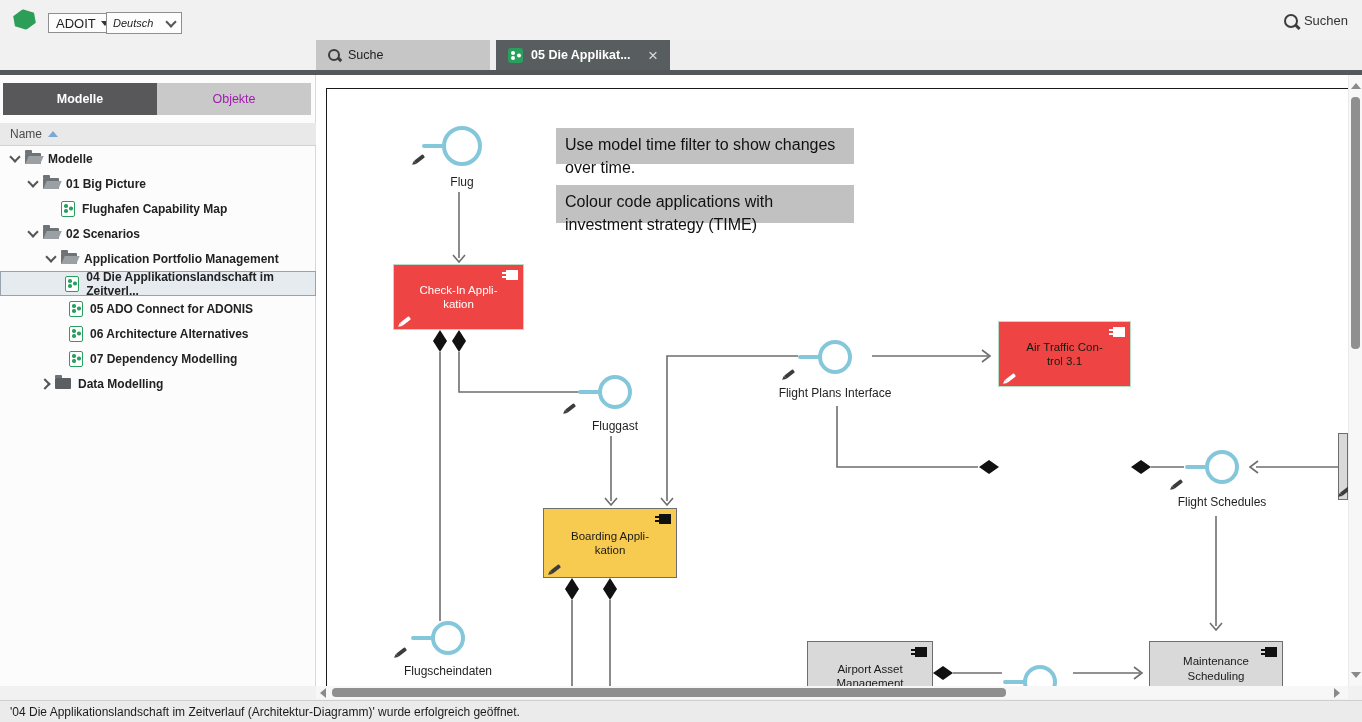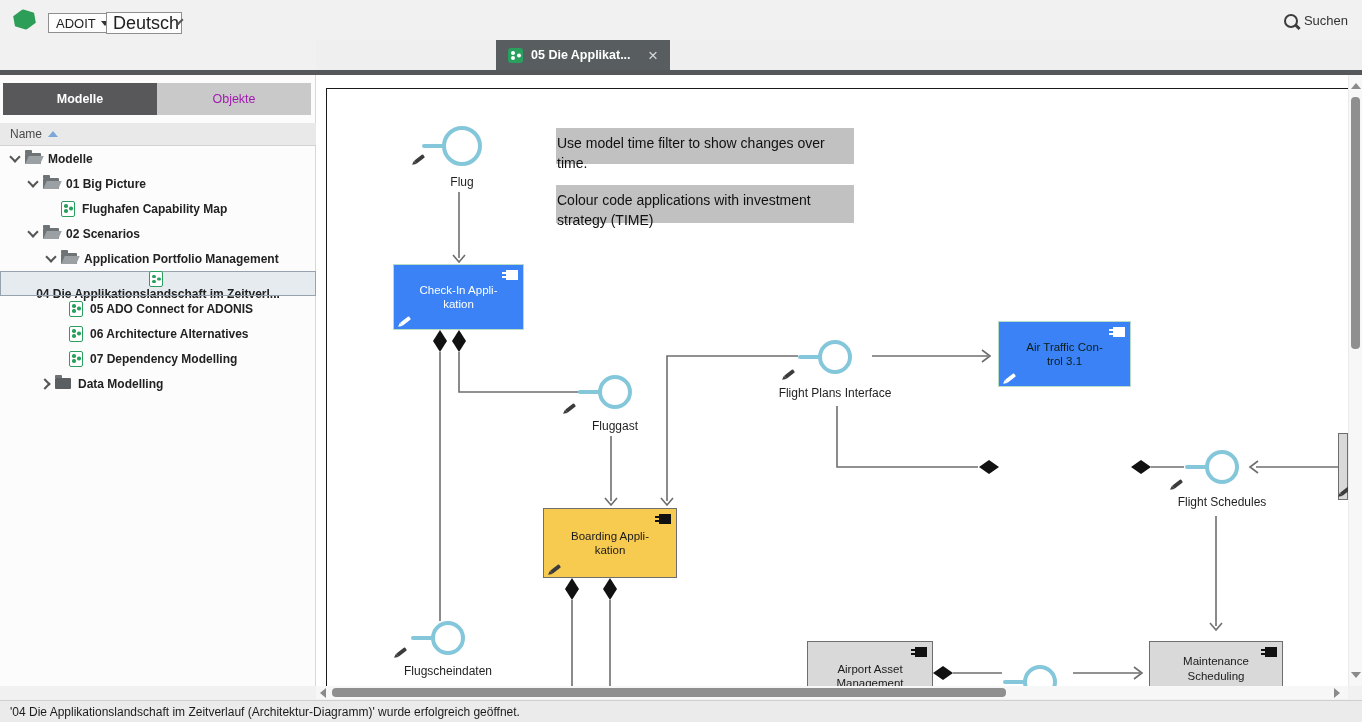--- a/index.html
+++ b/index.html
@@ -8,21 +8,21 @@
   .abs{position:absolute;}
 
   
   .topbar{left:0;top:0;width:1362px;height:40px;background:#f1f1f1;}
   .hexlogo{left:13px;top:9px;width:23px;height:21px;background:#2d9e57;
            clip-path:polygon(50% 0,96% 26%,96% 74%,50% 100%,4% 74%,4% 26%);transform:rotate(-10deg);}
   .adoit-btn{left:48px;top:13px;height:18px;padding:0 7px;border:1px solid #8f8f8f;background:#fdfdfd;
              display:flex;align-items:center;gap:5px;font-size:13px;color:#222;}
   .caret-down{width:0;height:0;border-left:4px solid transparent;border-right:4px solid transparent;border-top:5px solid #333;}
   .lang-sel{left:106px;top:12px;height:20px;width:62px;padding:0 6px;border:1px solid #8f8f8f;background:#fdfdfd;
-            display:flex;align-items:center;justify-content:space-between;font-size:18px;}
+            display:flex;align-items:center;justify-content:space-between;font-size:11px;font-style:italic;}
   .chev{display:inline-block;width:6px;height:6px;border-right:2px solid #555;border-bottom:2px solid #555;}
   .chev.down{transform:rotate(45deg);margin-top:-3px;}
   .chev.right{transform:rotate(-45deg);}
   .chev.left{border-right:none;border-top:none;border-left:2px solid #555;border-bottom:2px solid #555;transform:rotate(45deg);}
   .top-search{right:14px;top:13px;display:flex;align-items:center;gap:6px;font-size:13px;color:#333;position:absolute;}
   .mag{width:10px;height:10px;border:2px solid #3c3c3c;border-radius:50%;position:relative;display:inline-block;}
   .mag::after{content:"";position:absolute;width:2.5px;height:6px;background:#3c3c3c;left:10px;top:8px;transform:rotate(-45deg);}
   .mag.small{width:8px;height:8px;}
   .mag.small::after{left:8px;top:6px;height:5px;}
 
@@ -46,39 +46,39 @@
   .sidebar{left:0;top:75px;width:316px;height:611px;background:#fcfcfc;border-right:1px solid #d8d8d8;box-sizing:border-box;}
   .side-tabs{position:absolute;left:3px;top:8px;width:308px;height:32px;display:flex;}
   .side-tab{flex:1;display:flex;align-items:center;justify-content:center;font-size:12.5px;}
   .side-tab.on{background:#58585a;color:#fff;font-weight:bold;}
   .side-tab.off{background:#c9c9c9;color:#a21caf;}
   .name-row{position:absolute;left:0;top:48px;width:316px;height:23px;background:#e9e9e9;border-bottom:1px solid #d2d2d2;
             display:flex;align-items:center;gap:6px;padding-left:10px;box-sizing:border-box;font-size:12px;color:#4a4a4a;}
   .sort-up{width:0;height:0;border-left:5px solid transparent;border-right:5px solid transparent;border-bottom:6px solid #7ba7d7;}
   .tree{position:absolute;left:0;top:71px;width:316px;}
   .trow{position:absolute;left:0;width:316px;height:25px;display:flex;align-items:center;font-size:12px;font-weight:bold;color:#222;box-sizing:border-box;}
-  .trow.sel{background:#e6ebf0;outline:1px solid #96a3ae;outline-offset:-1px;flex-direction:column;}
+  .trow.sel{background:#e6ebf0;outline:1px solid #96a3ae;outline-offset:-1px;}
   .tr-ind{display:inline-block;height:1px;}
   .tr-chev{width:14px;display:inline-flex;justify-content:center;flex:0 0 14px;}
   .tr-ico{margin:0 7px 0 3px;flex:0 0 auto;}
   .folder{width:16px;height:11px;background:#6e7376;border-radius:1px;position:relative;}
   .folder::before{content:"";position:absolute;top:-3px;left:0;width:7px;height:3px;background:#6e7376;border-radius:1px 1px 0 0;}
   .folder.open::after{content:"";position:absolute;left:2px;top:3px;width:15px;height:8px;background:#9aa0a4;transform:skewX(-24deg);}
   .folder.closed{background:#5b5f62;}
   .model-ic{width:12px;height:14px;background:#fff;border:1.5px solid #2aa05e;border-radius:2px;position:relative;}
   .model-ic::before{content:"";position:absolute;left:2px;top:2.5px;width:3.5px;height:3.5px;border-radius:50%;background:#2aa05e;
        box-shadow:0 5px 0 #2aa05e,5px 2.5px 0 #2aa05e;}
 
   
   .canvas{left:316px;top:75px;width:1032px;height:611px;background:#fff;overflow:hidden;}
   .page-border{left:10px;top:13px;width:1021px;height:598px;border-top:1px solid #1a1a1a;border-left:1px solid #1a1a1a;}
-  .note{background:#c1c1c1;color:#111;font-size:14px;padding:5px 1px;box-sizing:border-box;line-height:1.45;}
+  .note{background:#c1c1c1;color:#111;font-size:16px;padding:5px 9px;box-sizing:border-box;line-height:1.45;}
   .appbox{box-sizing:border-box;display:flex;align-items:center;justify-content:center;text-align:center;
           font-size:11.5px;line-height:1.25;white-space:pre-line;}
-  .appbox.green{background:#3b82f6;border:1px solid #b9dcc6;}
+  .appbox.green{background:#ef4444;border:1px solid #b9dcc6;}
   .appbox.green.wtext{color:#fff;}
   .appbox.green.btext{color:#0d1f14;}
   .appbox.yellow{background:#f7ca50;border:1.5px solid #6e6e6e;color:#1a1a1a;}
   .appbox.grayb{background:#d9d9d9;border:1.5px solid #6e6e6e;color:#1a1a1a;}
   .comp{position:absolute;top:5px;right:5px;width:12px;height:10px;}
   .comp i{position:absolute;left:0;top:0;width:12px;height:10px;background:currentColor;}
   .comp::before{content:"";position:absolute;left:-4px;top:1.5px;width:7px;height:2.5px;background:currentColor;box-shadow:0 4px 0 currentColor;}
   .comp.white{color:#fff;} .comp.black{color:#111;}
   .pencil{position:absolute;width:11px;height:4px;border-radius:1px;background:currentColor;transform:rotate(-38deg);}
   .pencil::after{content:"";position:absolute;left:-4px;top:0;border-top:2px solid transparent;border-bottom:2px solid transparent;border-right:4px solid currentColor;}
@@ -122,20 +122,24 @@
   </div>
 </div>
 
 <div class="abs exp-header">
   <span class="exp-title">EXPLORER</span>
   <span class="chev left exp-collapse"></span>
 </div>
 <div class="abs dark-strip"></div>
 
 <div class="abs tabbar">
+  <div class="ws-tab search">
+    <span class="mag small"></span>
+    <span>Suche</span>
+  </div>
   <div class="ws-tab active">
     <span class="model-ic-dark"></span>
     <span>05 Die Applikat...</span>
     <span class="tab-close">×</span>
   </div>
 </div>
 
 <div class="abs sidebar">
   <div class="side-tabs">
     <div class="side-tab on">Modelle</div>

